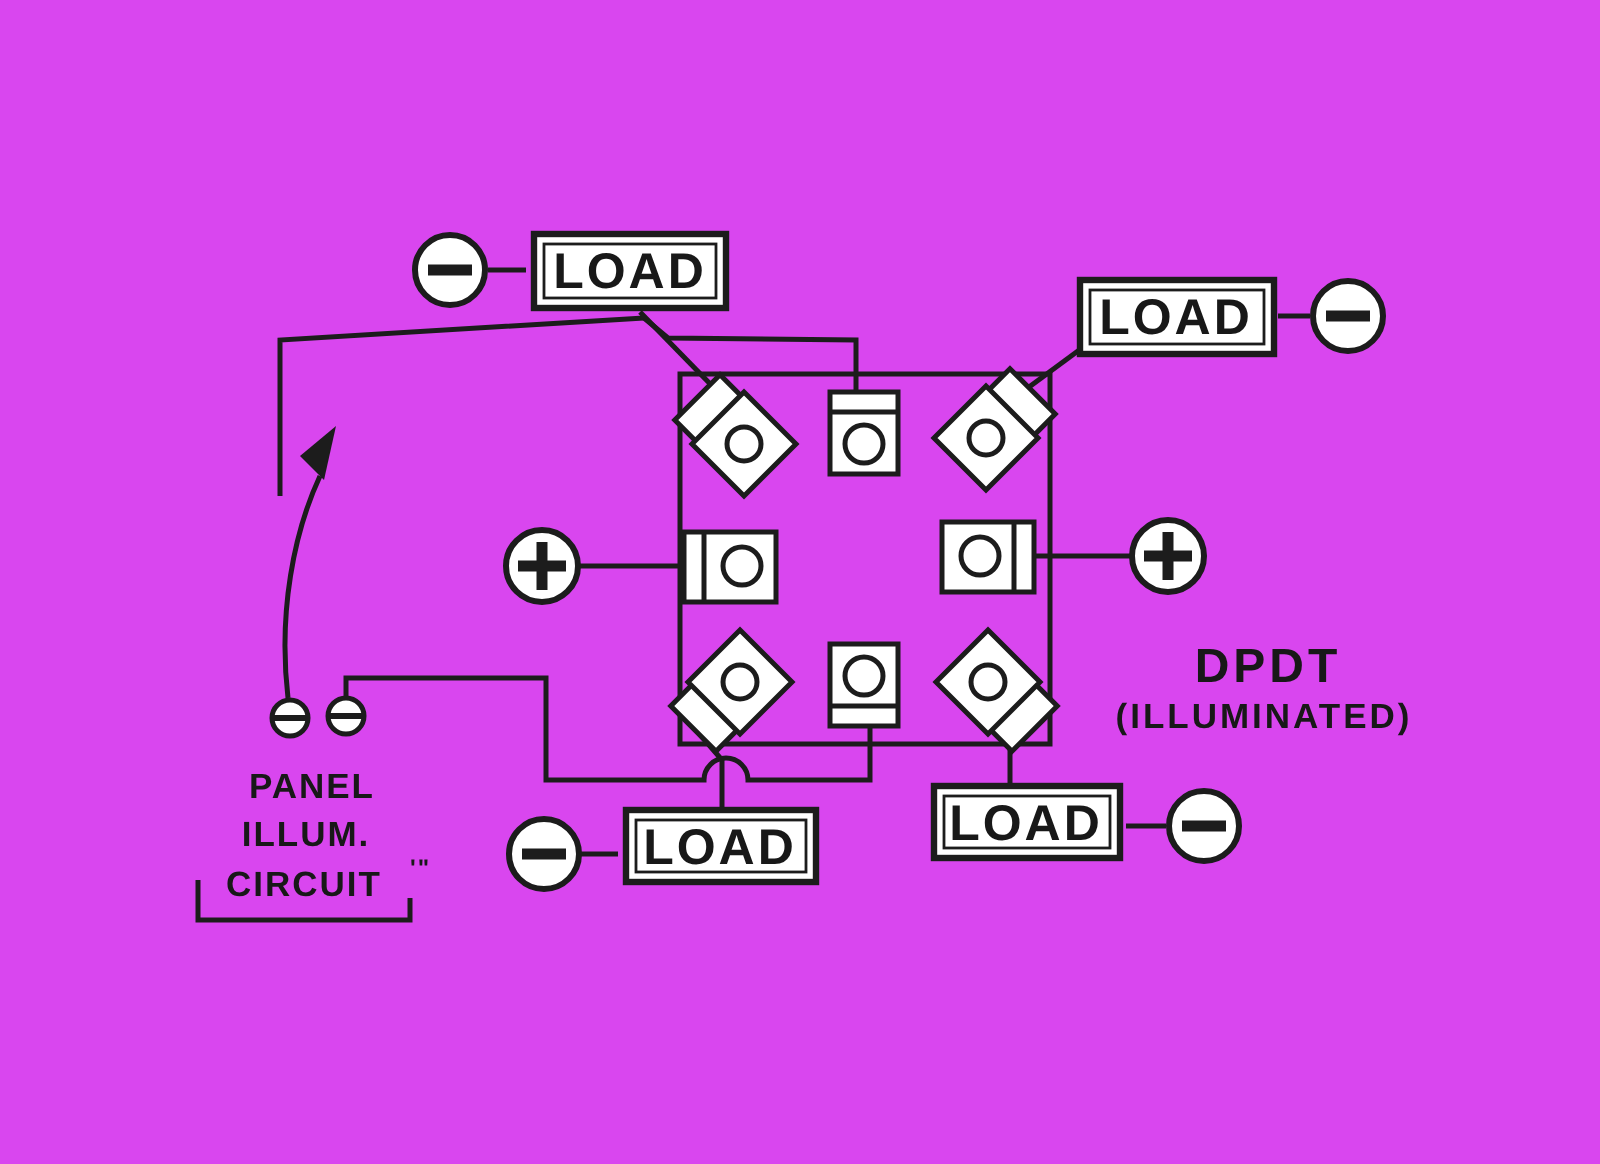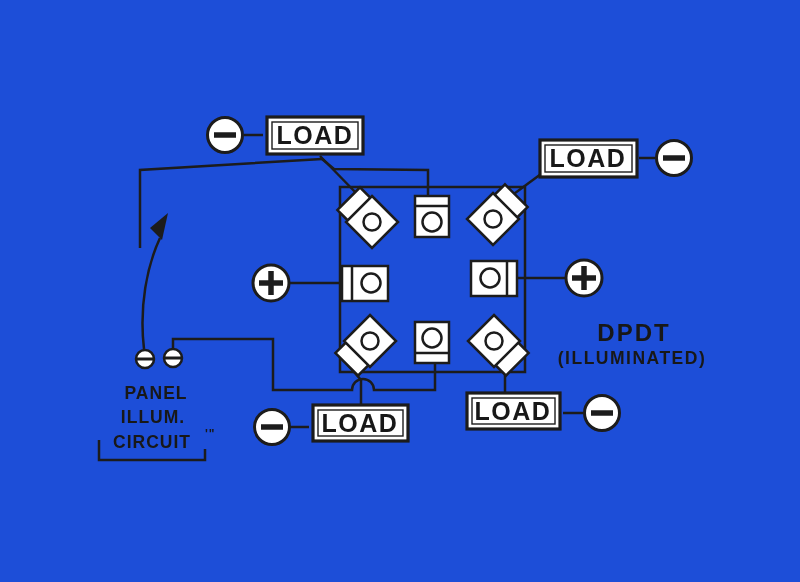--- a/index.html
+++ b/index.html
@@ -1,16 +1,16 @@
 <!DOCTYPE html>
 <html><head>
 <meta charset="utf-8">
 <style>
   html,body{margin:0;padding:0;background:#ffffff;}
-  .stage{position:relative;width:800px;height:582px;background:#1d4ed8;overflow:hidden;}
+  .stage{position:relative;width:800px;height:582px;background:#d946ef;overflow:hidden;}
   svg{display:block;}
   .ln{stroke:#1c1c1c;stroke-width:2.5;fill:none;stroke-linejoin:miter;}
   .ln-thick{stroke:#1c1c1c;stroke-width:3;fill:none;}
   .bar{stroke:#1c1c1c;stroke-width:5.5;fill:none;}
   .wfill{fill:#ffffff;}
   .nofill{fill:none;}
   .ink{fill:#1c1c1c;}
   .txt{font-family:"Liberation Sans","DejaVu Sans",sans-serif;font-weight:bold;fill:#181818;}
   .load-txt{font-size:25px;letter-spacing:1.5px;}
   .title-txt{font-size:24px;letter-spacing:2px;}

